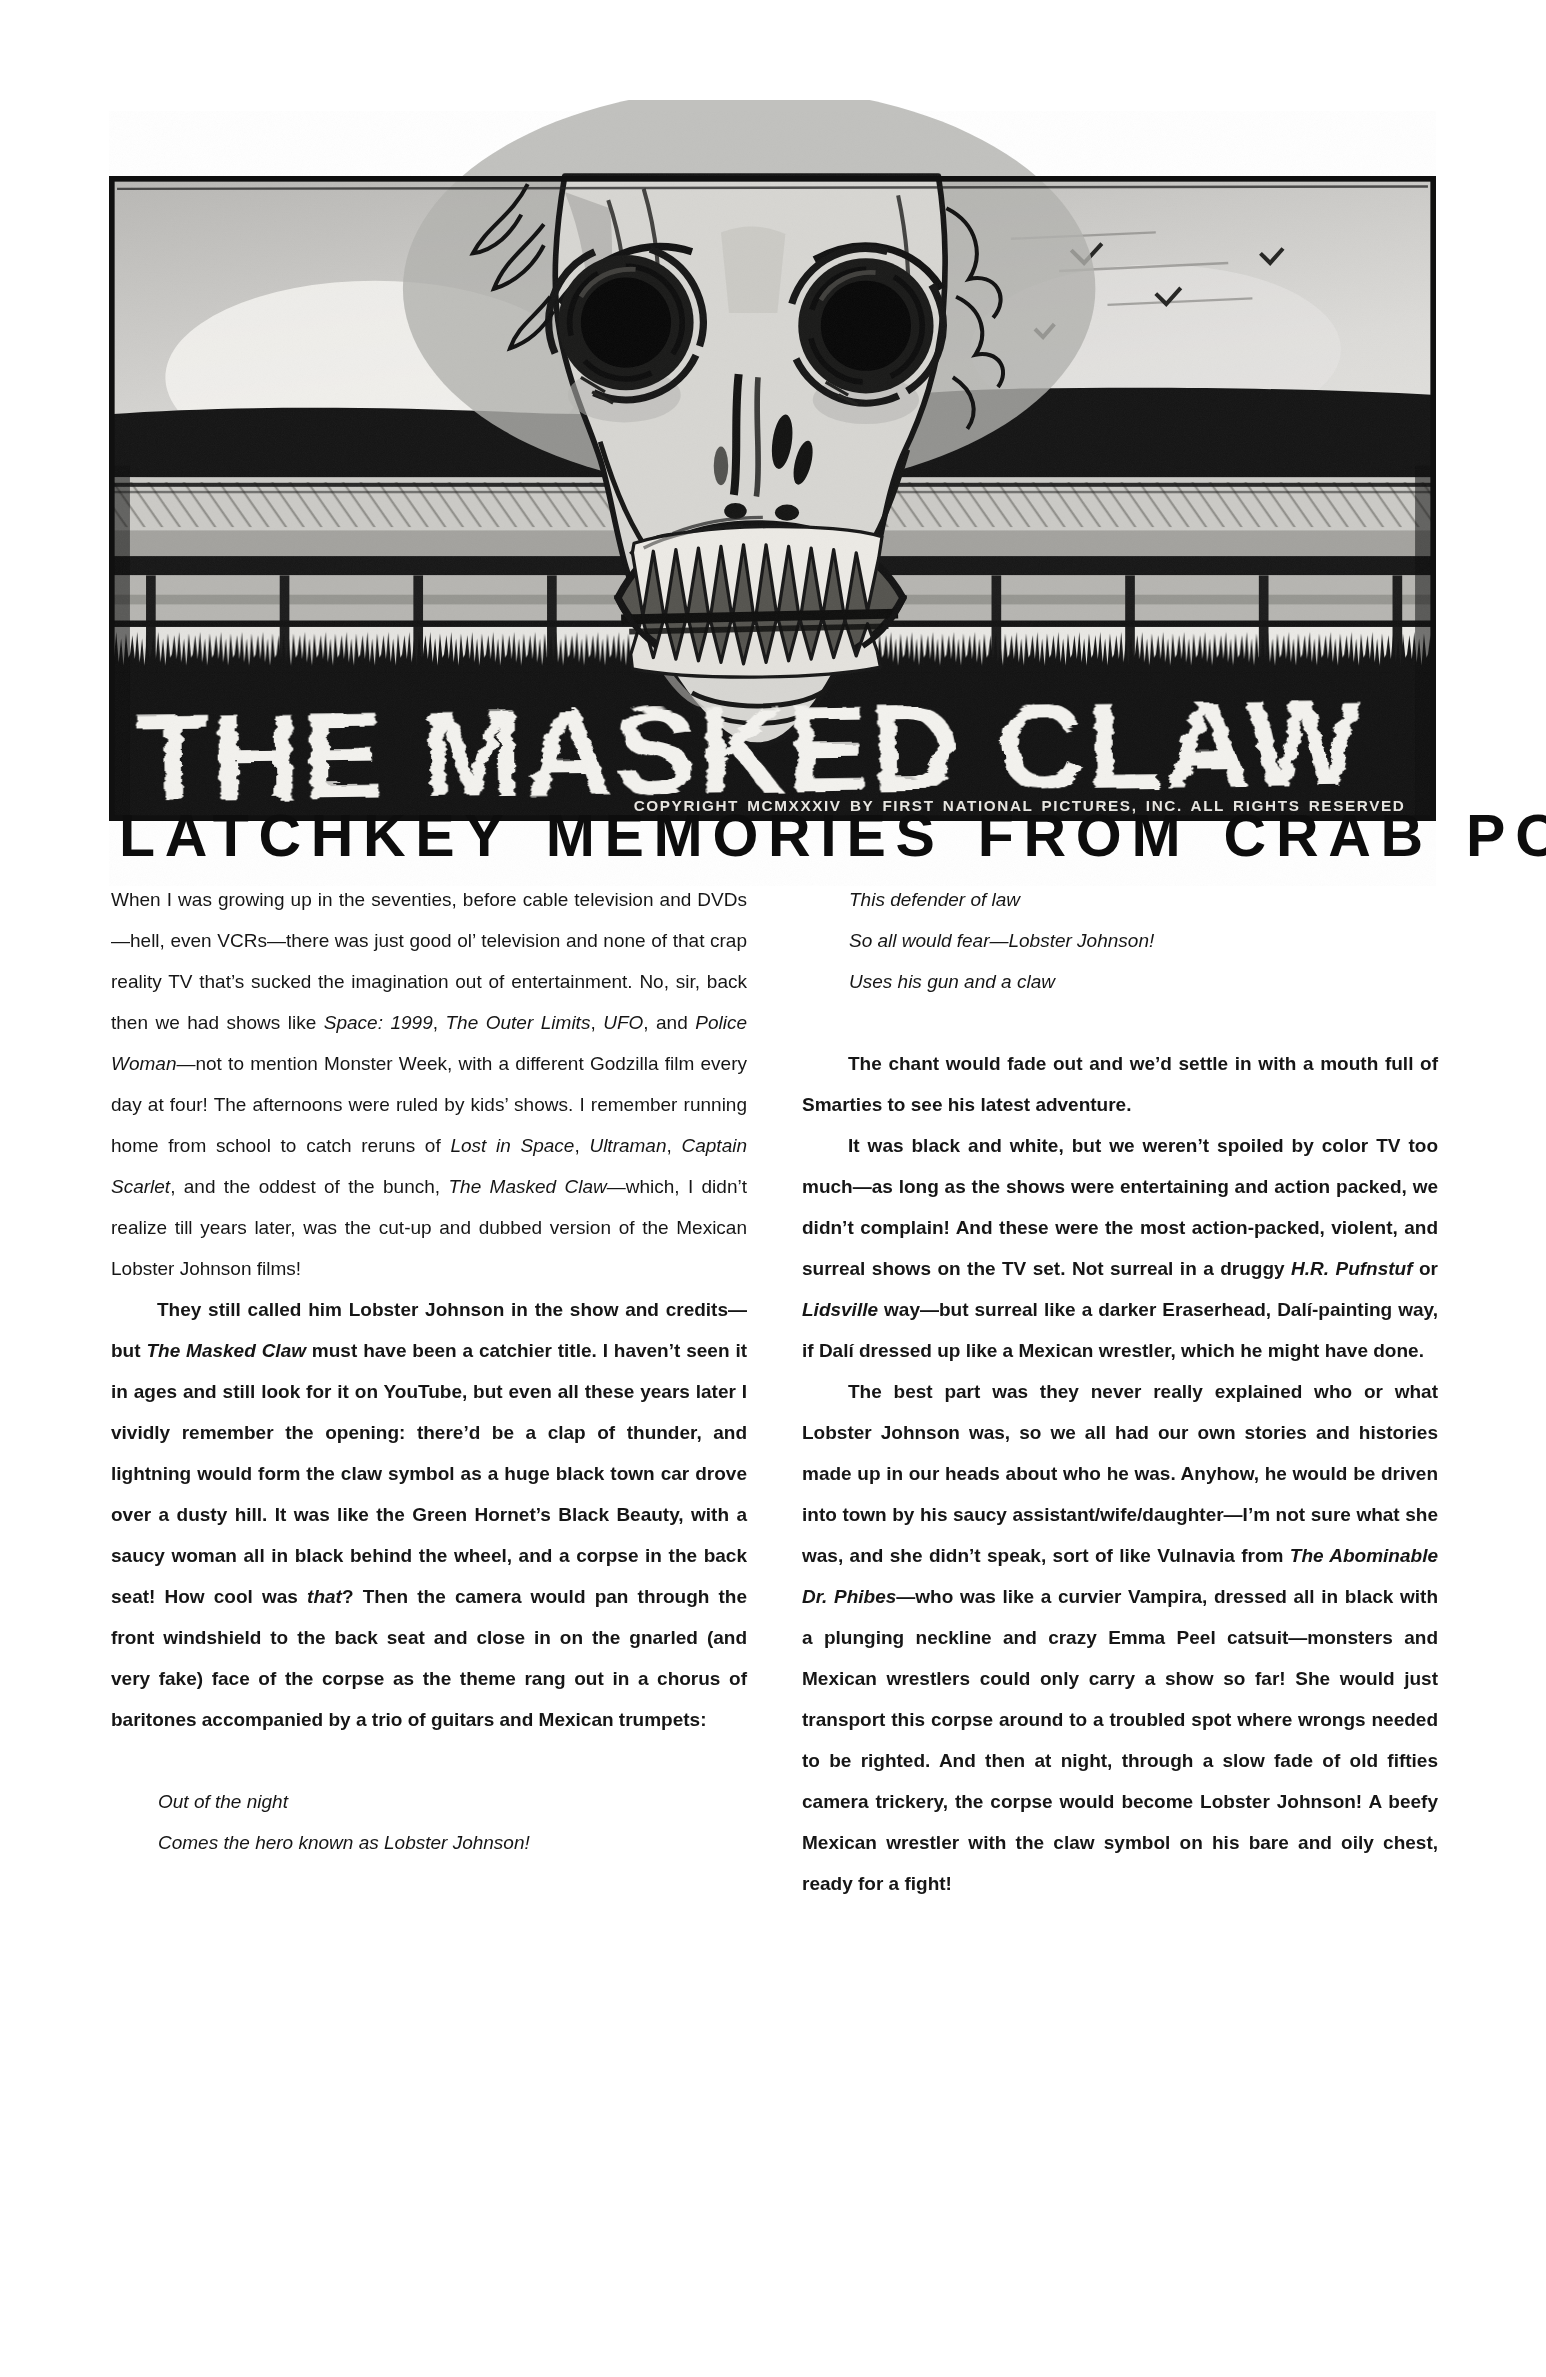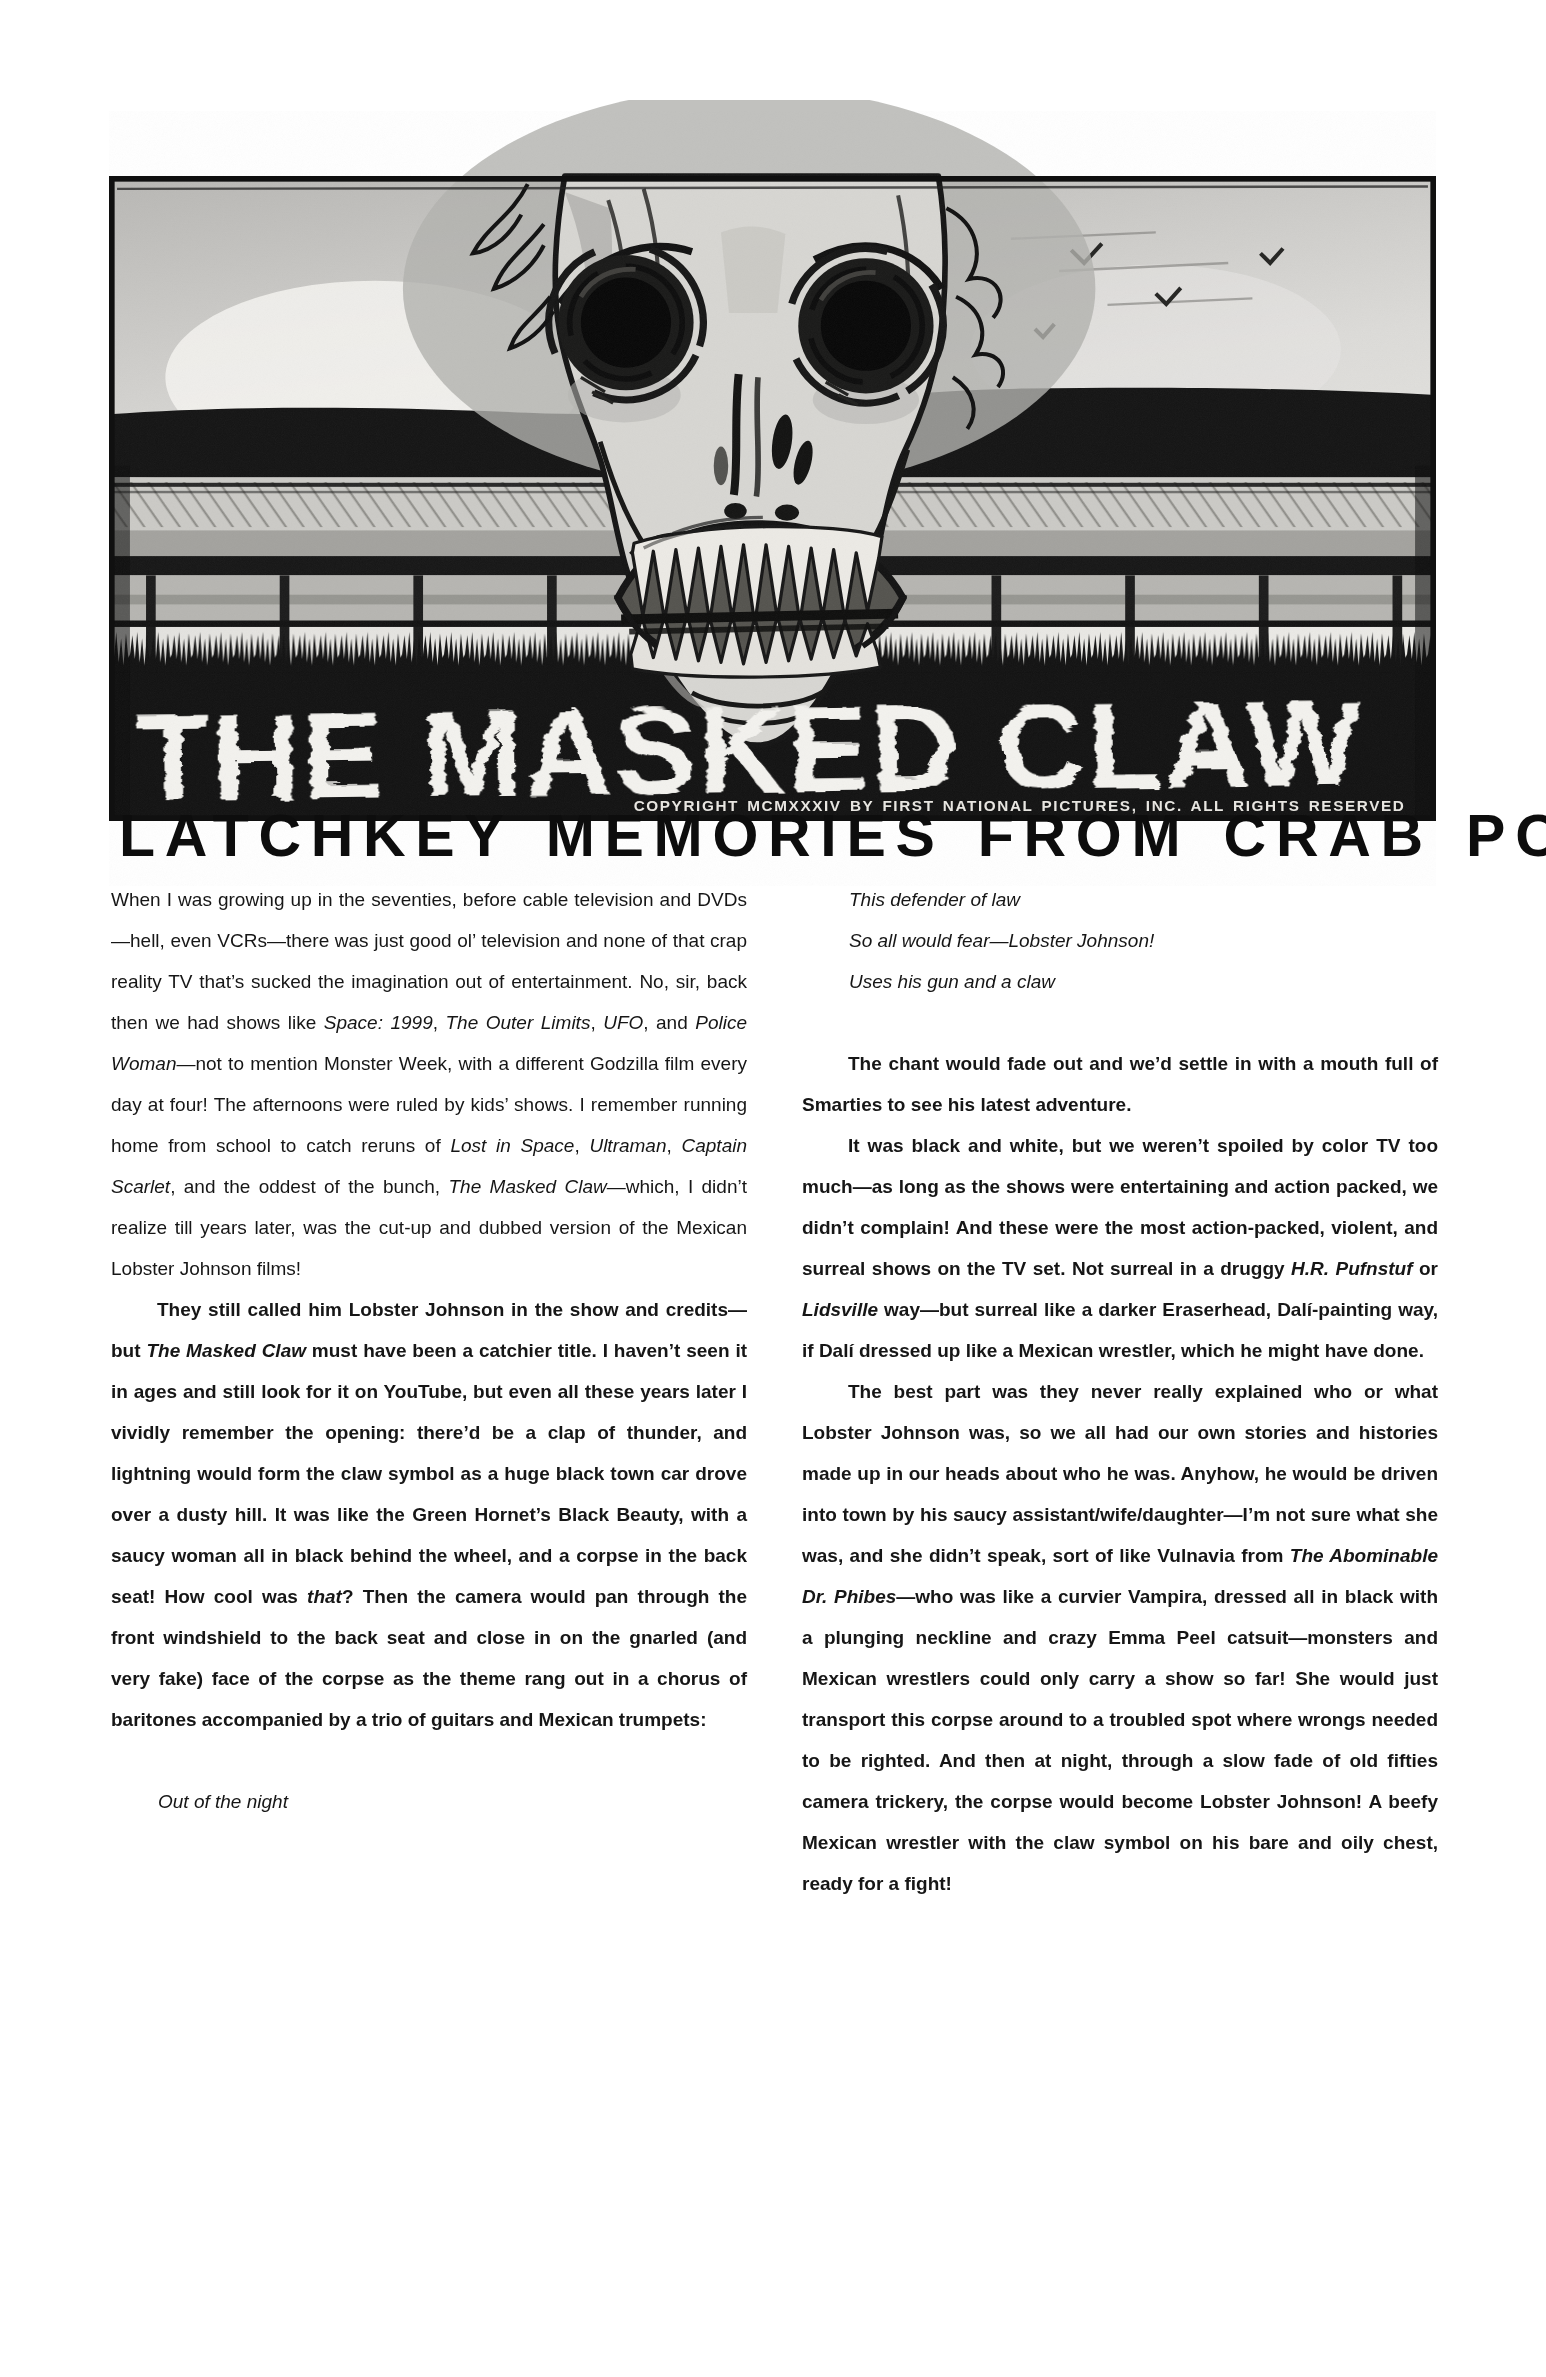--- a/index.html
+++ b/index.html
@@ -193,20 +193,21 @@
     </svg>
   </figure>
 
   <h1 class="article-title">LATCHKEY MEMORIES FROM CRAB POINT</h1>
 
   <div class="col col-left">
       <p class="para"><span class="rm">When I was growing up in the seventies, before cable television and DVDs—hell, even VCRs—there was just good ol’ television and none of that crap reality TV that’s sucked the imagination out of entertainment. No, sir, back then we had shows like </span><span class="it">Space: 1999</span><span class="rm">, </span><span class="it">The Outer Limits</span><span class="rm">, </span><span class="it">UFO</span><span class="rm">, and </span><span class="it">Police Woman</span><span class="rm">—not to mention Monster Week, with a different Godzilla film every day at four! The afternoons were ruled by kids’ shows. I remember running home from school to catch reruns of </span><span class="it">Lost in Space</span><span class="rm">, </span><span class="it">Ultraman</span><span class="rm">, </span><span class="it">Captain Scarlet</span><span class="rm">, and the oddest of the bunch, </span><span class="it">The Masked Claw</span><span class="rm">—which, I didn’t realize till years later, was the cut-up and dubbed version of the Mexican Lobster Johnson films!</span></p>
       <p class="para indent"><span class="rm">They still called him Lobster Johnson in the show and credits—but </span><span class="it">The Masked Claw</span><span class="rm"> must have been a catchier title. I haven’t seen it in ages and still look for it on YouTube, but even all these years later I vividly remember the opening: there’d be a clap of thunder, and lightning would form the claw symbol as a huge black town car drove over a dusty hill. It was like the Green Hornet’s Black Beauty, with a saucy woman all in black behind the wheel, and a corpse in the back seat! How cool was </span><span class="it">that</span><span class="rm">? Then the camera would pan through the front windshield to the back seat and close in on the gnarled (and very fake) face of the corpse as the theme rang out in a chorus of baritones accompanied by a trio of guitars and Mexican trumpets:</span></p>
       <div class="verse">
         <div class="vline">Out of the night</div>
+        <div class="vline">Comes the hero known as Lobster Johnson!</div>
       </div>
     </div>
   <div class="col col-right">
       <div class="verse">
         <div class="vline">This defender of law</div>
         <div class="vline">So all would fear—Lobster Johnson!</div>
         <div class="vline">Uses his gun and a claw</div>
       </div>
       <p class="para indent"><span class="rm">The chant would fade out and we’d settle in with a mouth full of Smarties to see his latest adventure.</span></p>
       <p class="para indent"><span class="rm">It was black and white, but we weren’t spoiled by color TV too much—as long as the shows were entertaining and action packed, we didn’t complain! And these were the most action-packed, violent, and surreal shows on the TV set. Not surreal in a druggy </span><span class="it">H.R. Pufnstuf</span><span class="rm"> or </span><span class="it">Lidsville</span><span class="rm"> way—but surreal like a darker Eraserhead, Dalí-painting way, if Dalí dressed up like a Mexican wrestler, which he might have done.</span></p>

